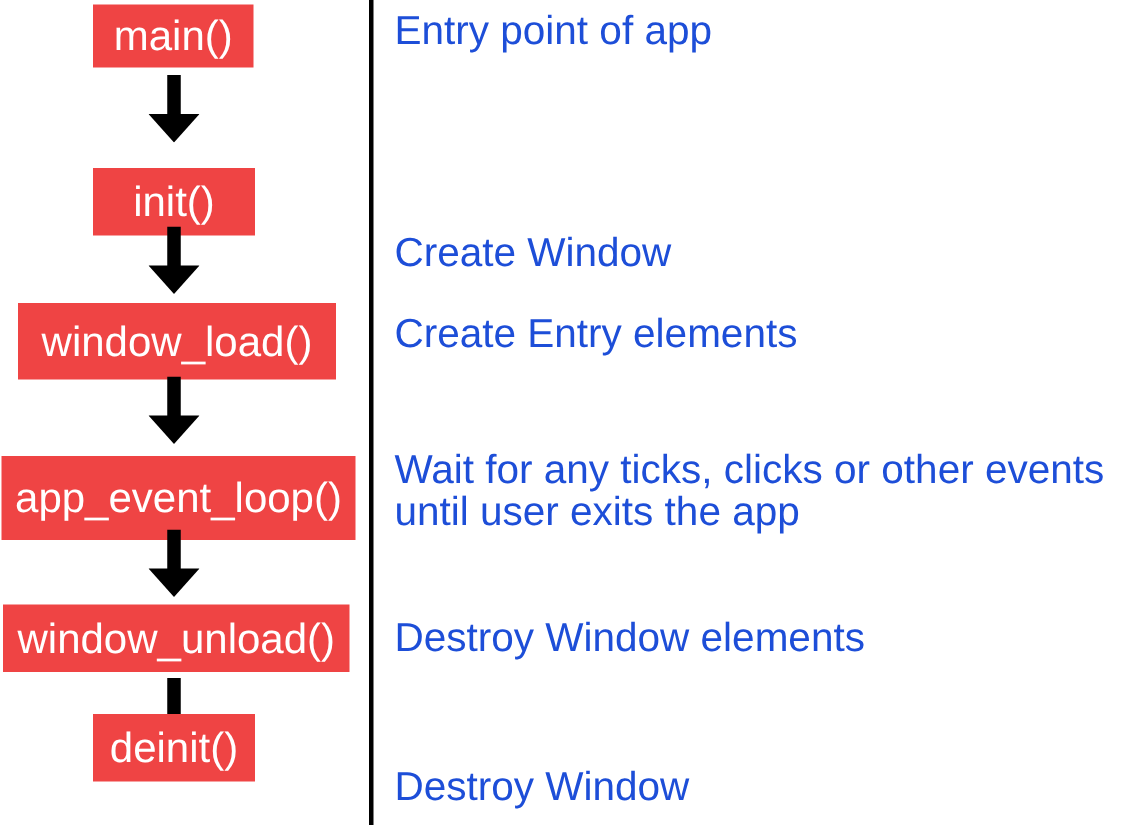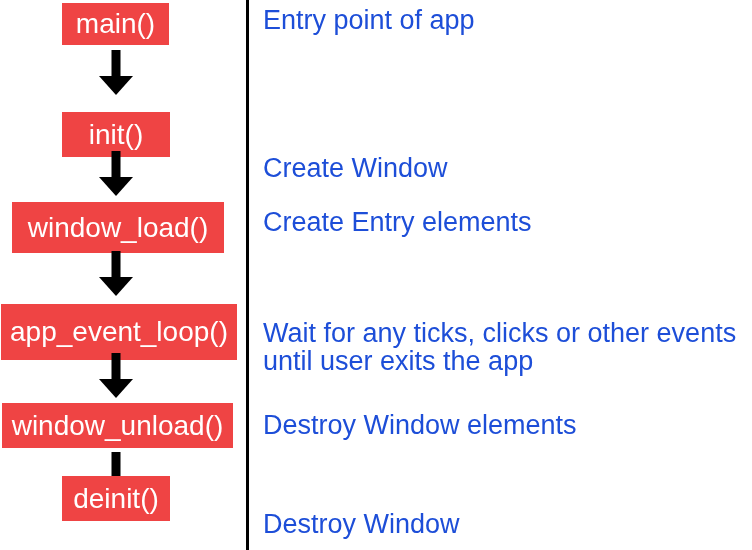--- a/index.html
+++ b/index.html
@@ -52,21 +52,21 @@
     position: absolute;
     left: 263px;
     color: #1d4ed8;
     font-size: 27px;
     line-height: 28px;
     max-width: 495px;
   }
   .desc-1 { top: 6px; }
   .desc-2 { top: 110px; margin-top: 44px; }
   .desc-3 { top: 208px; }
-  .desc-4 { top: 299px; margin-top: 20px; }
+  .desc-4 { top: 299px; }
   .desc-5 { top: 411px; }
   .desc-6 { top: 510px; }
 </style>
 </head>
 <body>
 
 <div class="canvas">
 
   <div class="flow-box box-main">main()</div>
 

